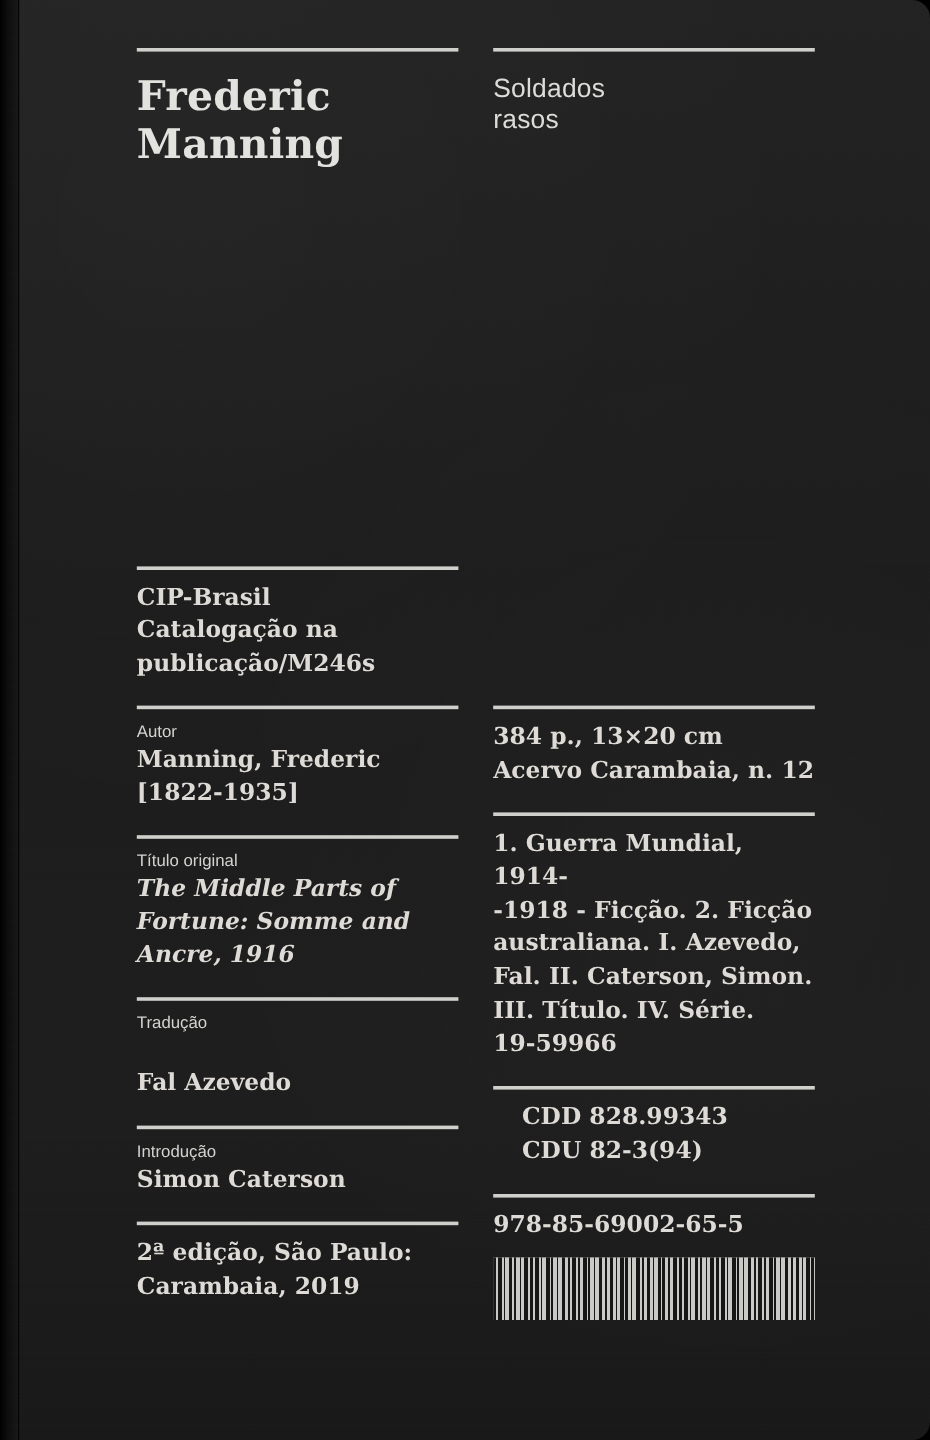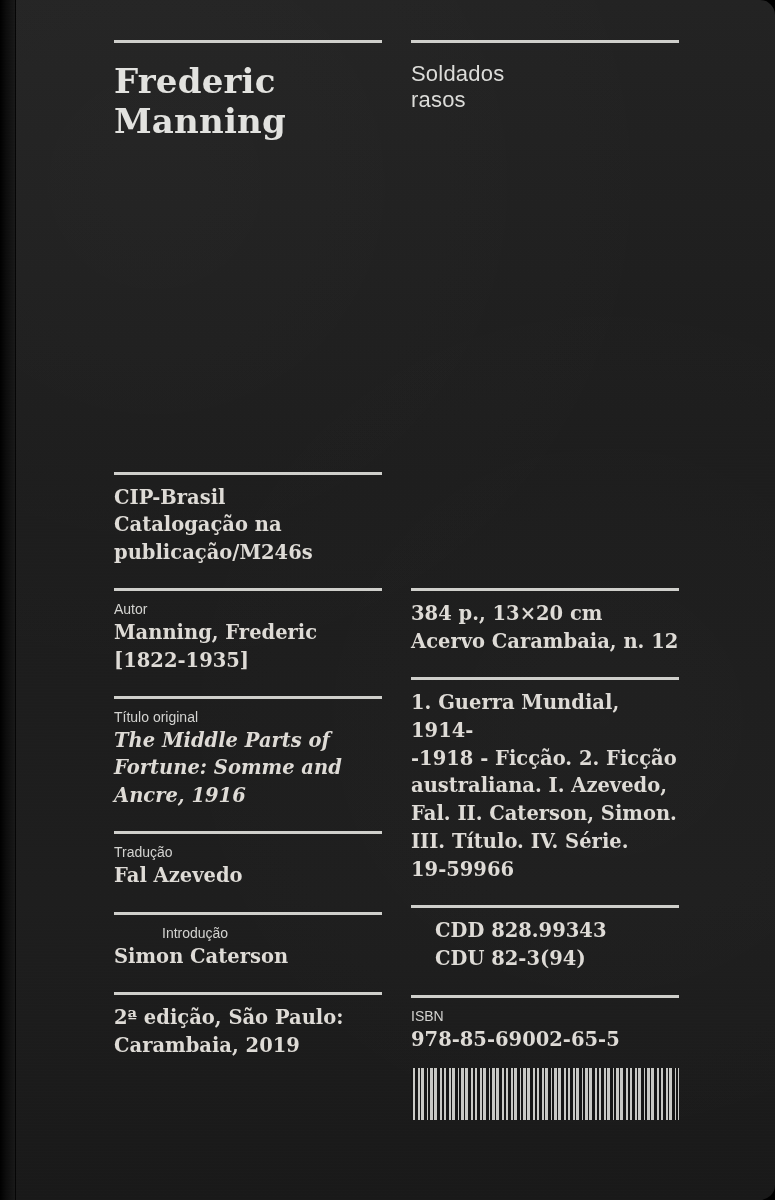--- a/index.html
+++ b/index.html
@@ -184,28 +184,28 @@
       <div class="value italic" style="white-space: pre-line;">The Middle Parts of
 Fortune: Somme and
 Ancre, 1916</div>
     </div>
 
     <div class="spacer"></div>
 
     <div class="block">
       <div class="rule"></div>
       <div class="label" style="white-space: pre-line;">Tradução</div>
-      <div class="value" style="white-space: pre-line;">Fal Azevedo</div>
-    </div>
-
-    <div class="spacer"></div>
-
-    <div class="block">
-      <div class="rule"></div>
-      <div class="label" style="white-space: pre-line; margin-left: 48px;">Introdução</div>
+      <div class="value" style="white-space: pre-line; margin-top: 26px;">Fal Azevedo</div>
+    </div>
+
+    <div class="spacer"></div>
+
+    <div class="block">
+      <div class="rule"></div>
+      <div class="label" style="white-space: pre-line;">Introdução</div>
       <div class="value" style="white-space: pre-line;">Simon Caterson</div>
     </div>
 
     <div class="spacer"></div>
 
     <div class="block">
       <div class="rule"></div>
       <div class="plain" style="white-space: pre-line;">2ª edição, São Paulo:
 Carambaia, 2019</div>
     </div>
@@ -236,18 +236,17 @@
     <div class="block">
       <div class="rule"></div>
       <div class="plain" style="white-space: pre-line; margin-left: 24px;">CDD 828.99343
 CDU 82-3(94)</div>
     </div>
 
     <div class="spacer"></div>
 
     <div class="block">
       <div class="rule"></div>
-      <div class="label" style="white-space: pre-line;">ISBN</div>
       <div class="plain" style="white-space: pre-line;">978-85-69002-65-5</div>
       <div class="barcode"></div>
     </div>
   </div>
 </div>
 
 </body></html>

